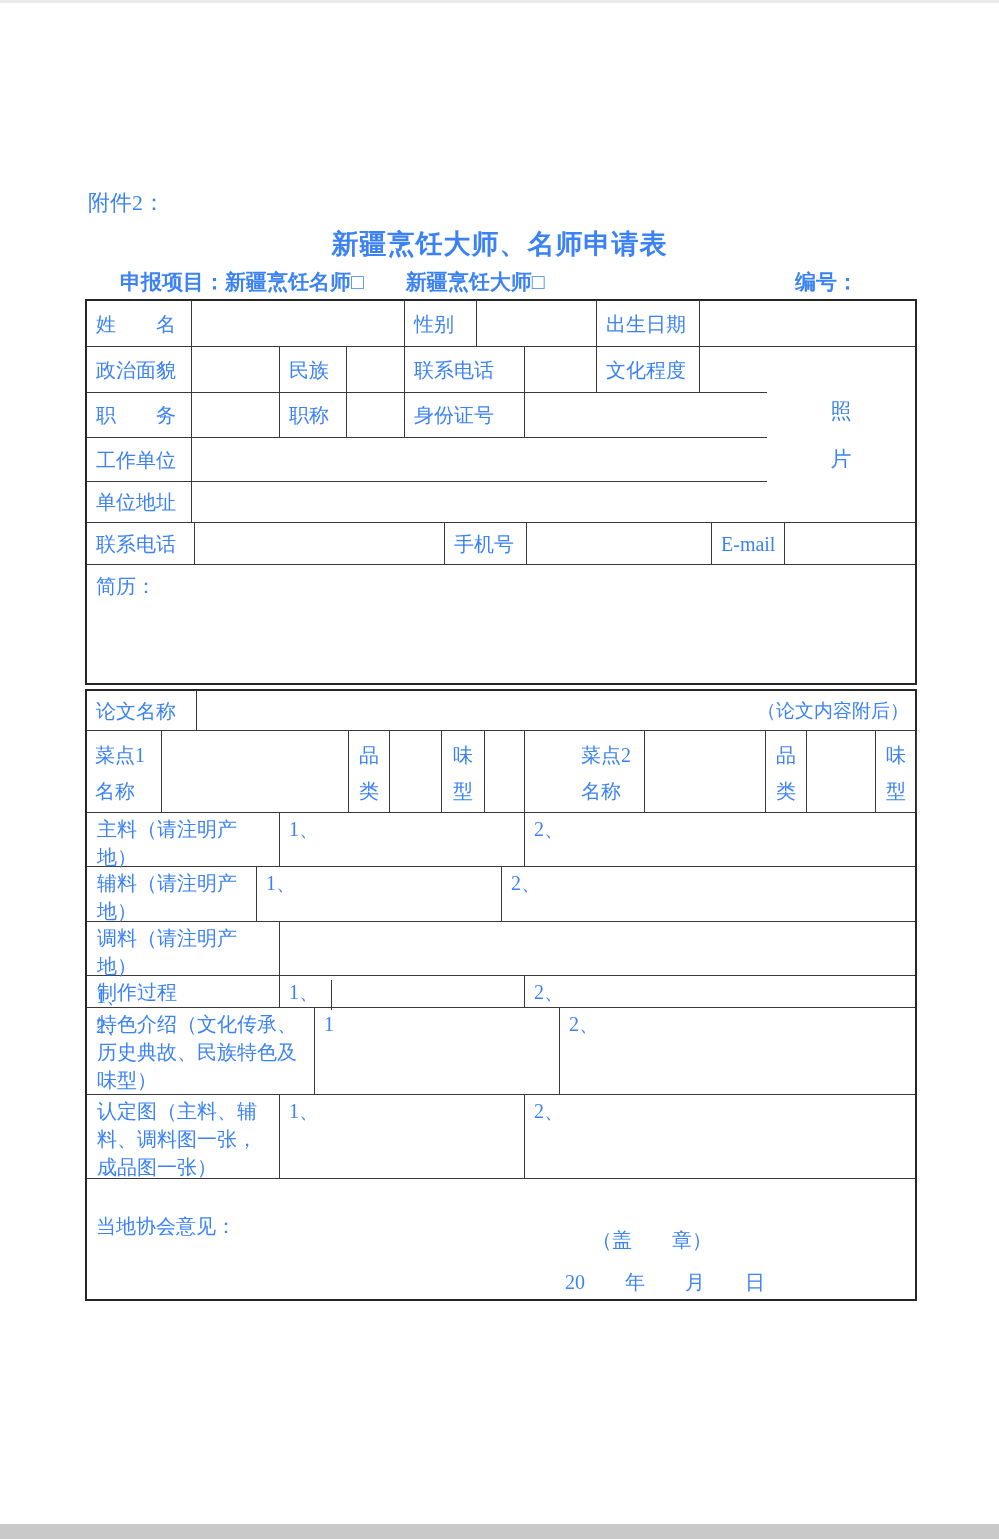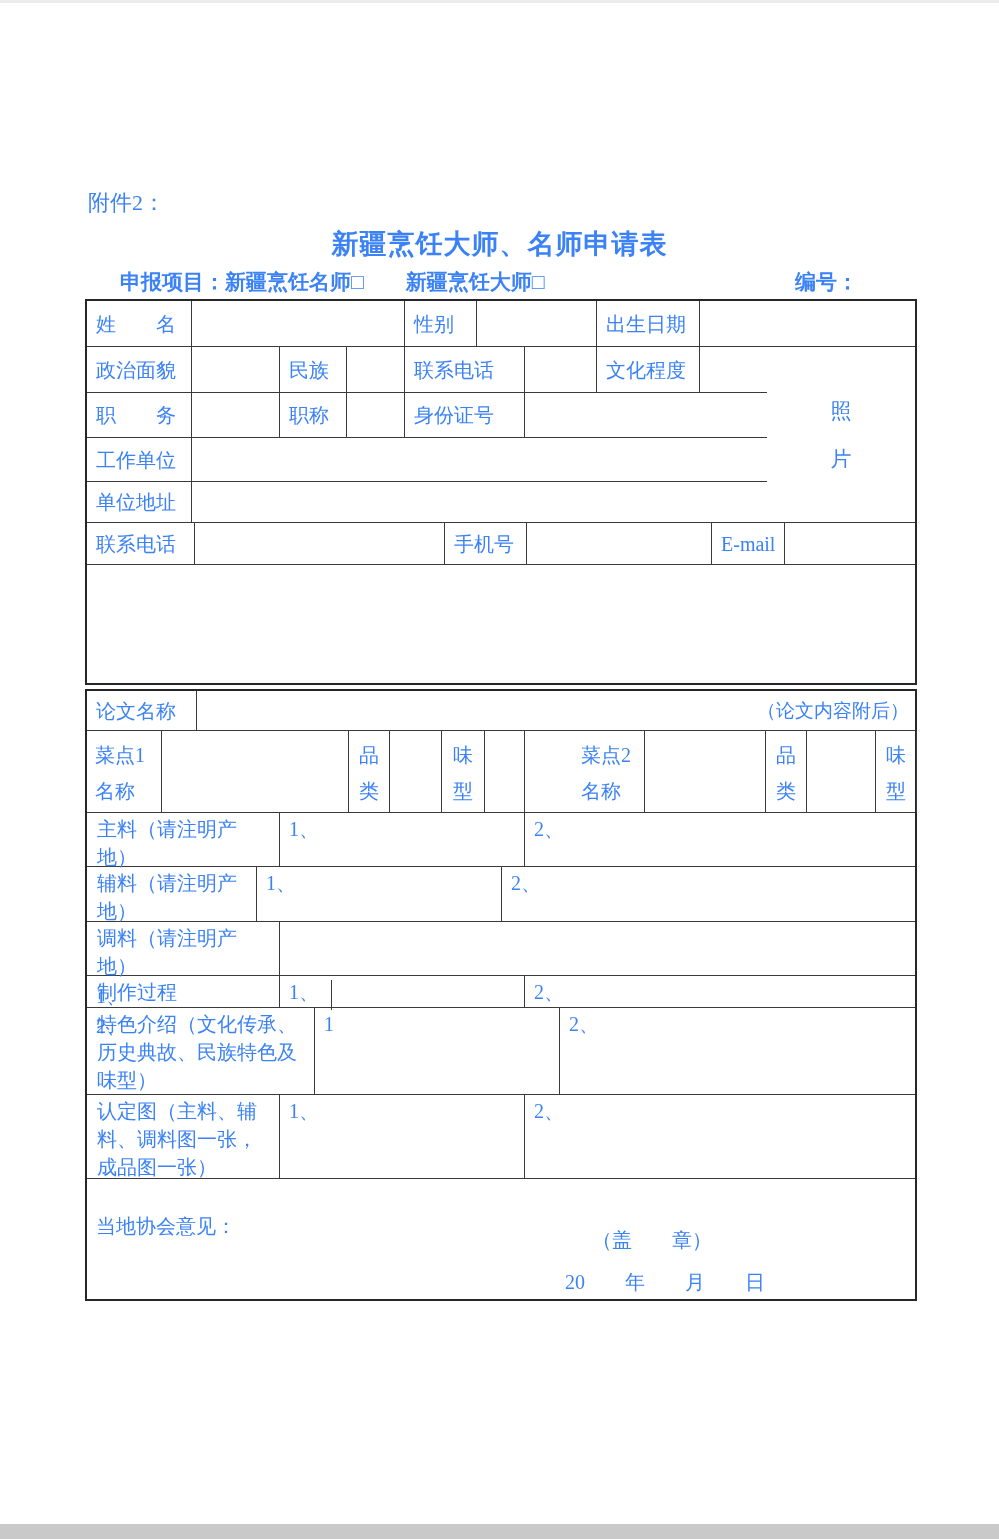--- a/index.html
+++ b/index.html
@@ -105,20 +105,23 @@
 
     <div class="r" style="height:42px;">
       <div class="c" style="width:108px;">联系电话</div>
       <div class="c" style="width:250px;"></div>
       <div class="c" style="width:82px;">手机号</div>
       <div class="c" style="width:185px;"></div>
       <div class="c" style="width:73px;">E-mail</div>
       <div class="c last"></div>
     </div>
 
+    <div class="r rlast" style="height:118px;">
+      <div class="c last resume-cell">简历：</div>
+    </div>
   </div>
 
   <div class="tbl tbl2" style="height:612px;position:absolute;">
 
     <div class="r" style="height:40px;">
       <div class="c" style="width:110px;">论文名称</div>
       <div class="c last">
         <span class="paper-note">（论文内容附后）</span>
       </div>
     </div>

